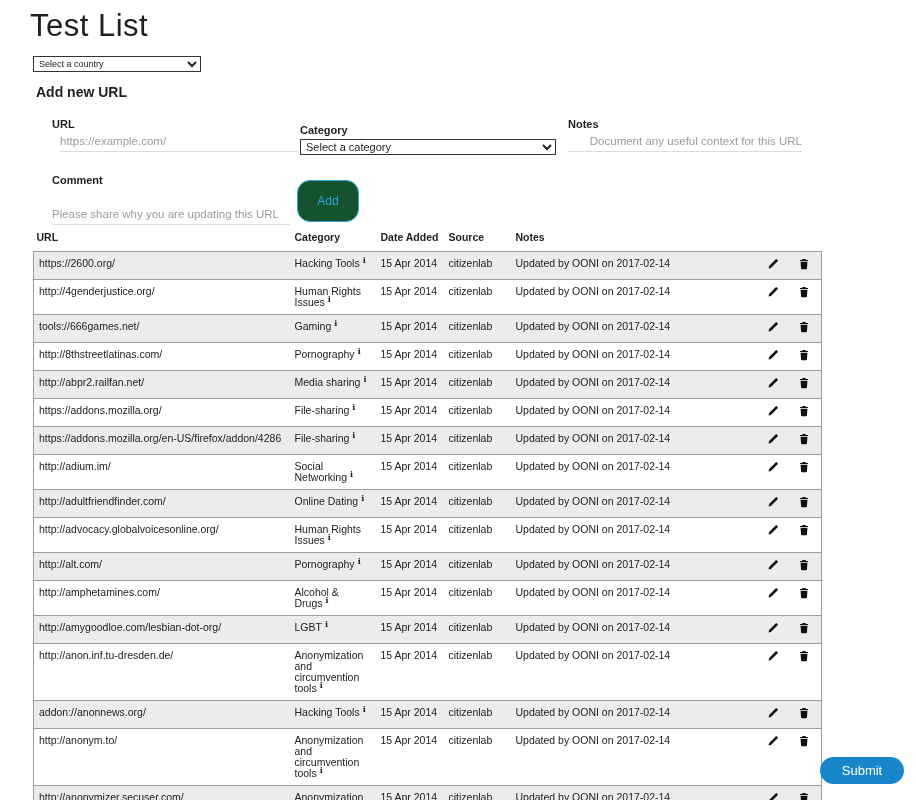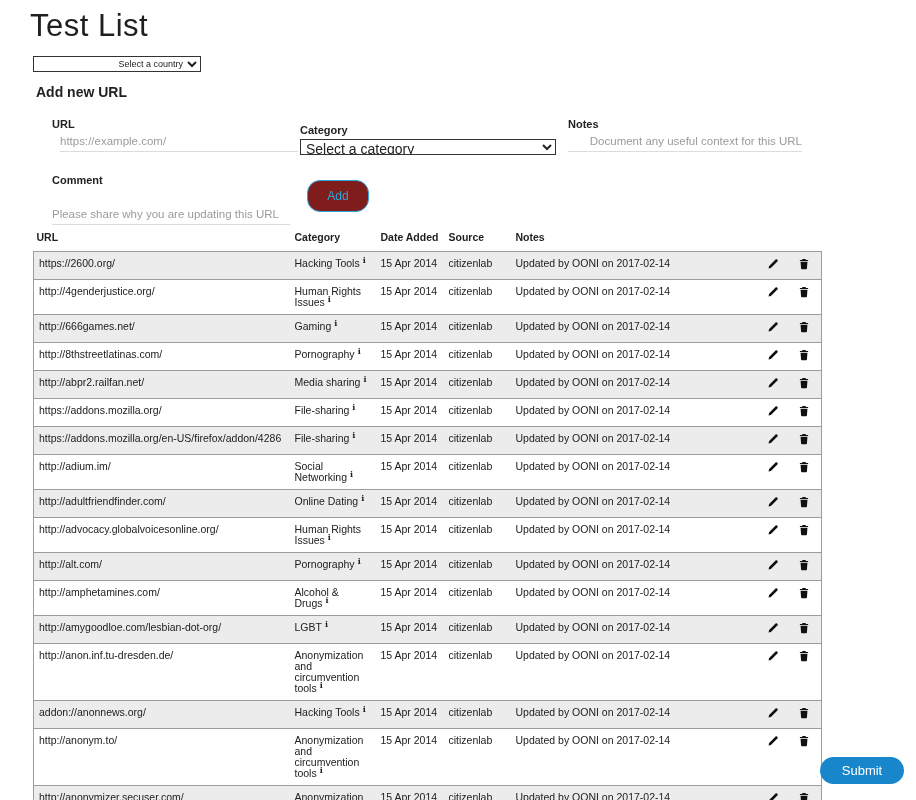--- a/index.html
+++ b/index.html
@@ -8,43 +8,43 @@
 
   .abs { position: absolute; }
 
   
   #page-title { left: 30px; top: 8px; font-size: 31px; font-weight: 300;
     letter-spacing: 0.5px; color: #1d1f21; text-align: center; }
 
   
   #country-select { left: 33px; top: 56px; width: 168px; height: 16px;
     font-size: 9px; font-family: "Liberation Sans", sans-serif;
-    border: 1px solid #333; border-radius: 0; background: #fff; color: #222; padding: 0 1px; text-align: right; }
+    border: 1px solid #333; border-radius: 0; background: #fff; color: #222; padding: 0 1px; }
 
   
   #add-heading { left: 36px; top: 84px; font-size: 14px; font-weight: bold; color: #1d1f21; text-align: center; }
   .field-label { font-size: 11px; font-weight: bold; color: #1d1f21; }
   .line-input { border: none; border-bottom: 1px solid #dcdcdc; outline: none;
     font-size: 11.5px; color: #333; background: transparent; padding: 0 0 4px 0;
     font-family: "Liberation Sans", sans-serif; }
   .line-input::placeholder { color: #9b9b9b; opacity: 1; }
 
   #url-label      { left: 52px;  top: 118px; }
   #url-input      { left: 52px;  top: 135px; width: 238px; margin-left: 8px; }
   #comment-label  { left: 52px;  top: 174px; }
   #comment-input  { left: 52px;  top: 208px; width: 238px; }
   #category-label { left: 300px; top: 124px; }
-  #category-select{ left: 300px; top: 139px; width: 256px; height: 16px; font-size: 14px;
+  #category-select{ left: 300px; top: 139px; width: 256px; height: 16px; font-size: 11px;
     border: 1px solid #333; border-radius: 0; background: #fff; color: #222; padding: 0 1px;
     font-family: "Liberation Sans", sans-serif; }
   #notes-label    { left: 568px; top: 118px; }
   #notes-input    { left: 568px; top: 135px; width: 234px; text-align: right; }
 
-  #add-button { left: 307px; top: 180px; width: 62px; height: 32px;
-    border-radius: 13px; border: 1.5px solid #2da6dc; background: #7f1d1d; color: #2da6dc;
+  #add-button { left: 297px; top: 180px; width: 62px; height: 42px;
+    border-radius: 13px; border: 1.5px solid #2da6dc; background: #14532d; color: #2da6dc;
     font-size: 12px; font-family: "Liberation Sans", sans-serif; cursor: pointer; }
 
   
   #table-wrap { left: 33px; top: 228px; width: 788px; }
   table { border-collapse: collapse; width: 100%; table-layout: fixed;
     font-size: 10.5px; line-height: 11px; color: #202124; }
   th { text-align: left; font-size: 10.5px; font-weight: bold; color: #1d1f21;
     padding: 4px 4px 8px 3px; vertical-align: bottom; }
   td { vertical-align: top; padding: 6px 4px 6px 3px; }
   tbody tr { border-top: 1px solid #9c9c9c; border-bottom: 1px solid #9c9c9c; }
@@ -141,21 +141,21 @@
               </svg>
       </span>
       <span class="icon-btn">
         <svg viewBox="0 0 16 16">
                 <path d="M6 1.2h4l.6 1.3h2.9v1.6H2.5V2.5h2.9L6 1.2zM3.4 5.1h9.2l-.7 9c0 .5-.5.9-1 .9H5.1c-.5 0-1-.4-1-.9l-.7-9z"></path>
               </svg>
       </span>
     </td>
   </tr>
         <tr>
-    <td class="c-url">http://666games.net/</td>
+    <td class="c-url">tools://666games.net/</td>
     <td class="c-cat"><span>Gaming</span><sup class="info">i</sup></td>
     <td class="c-date">15 Apr 2014</td>
     <td class="c-src">citizenlab</td>
     <td class="c-notes">Updated by OONI on 2017-02-14</td>
     <td class="c-actions">
       <span class="icon-btn">
         <svg viewBox="0 0 16 16">
                 <path d="M2.1 13.9l.7-3.1 9.0-9.0c.3-.3.9-.3 1.2 0l1.2 1.2c.3.3.3.9 0 1.2l-9.0 9.0-3.1.7z"></path>
               </svg>
       </span>

